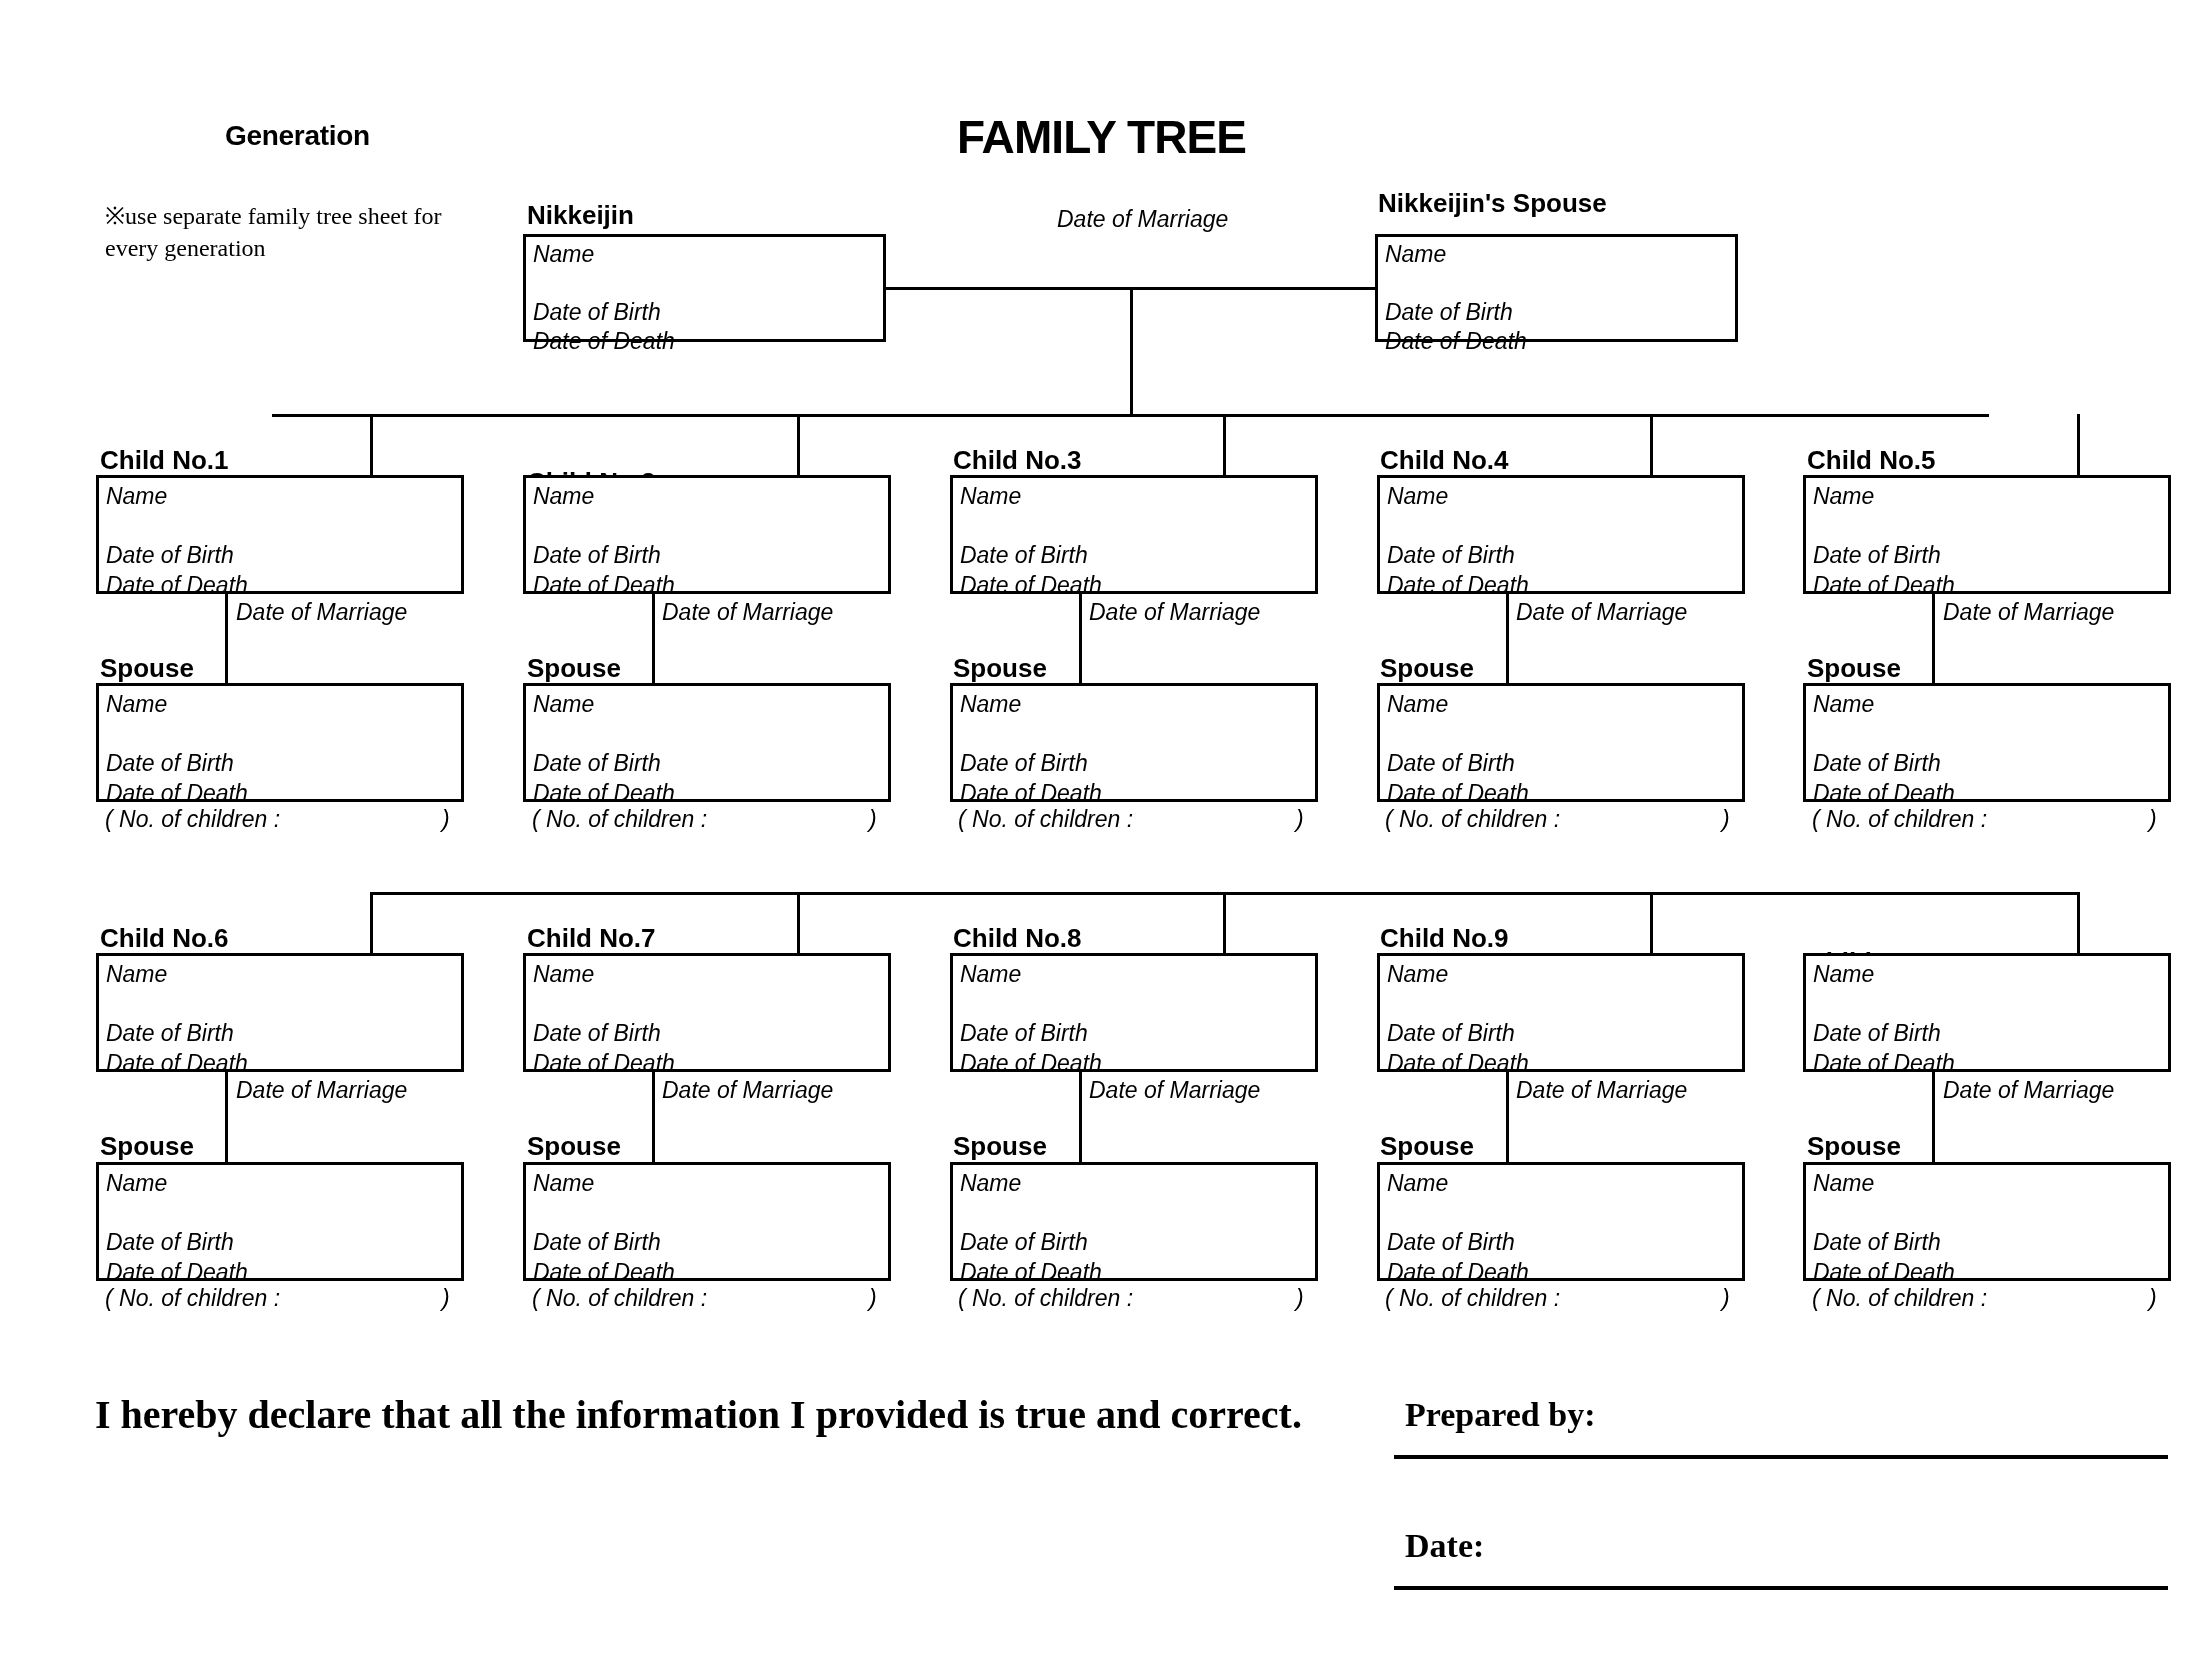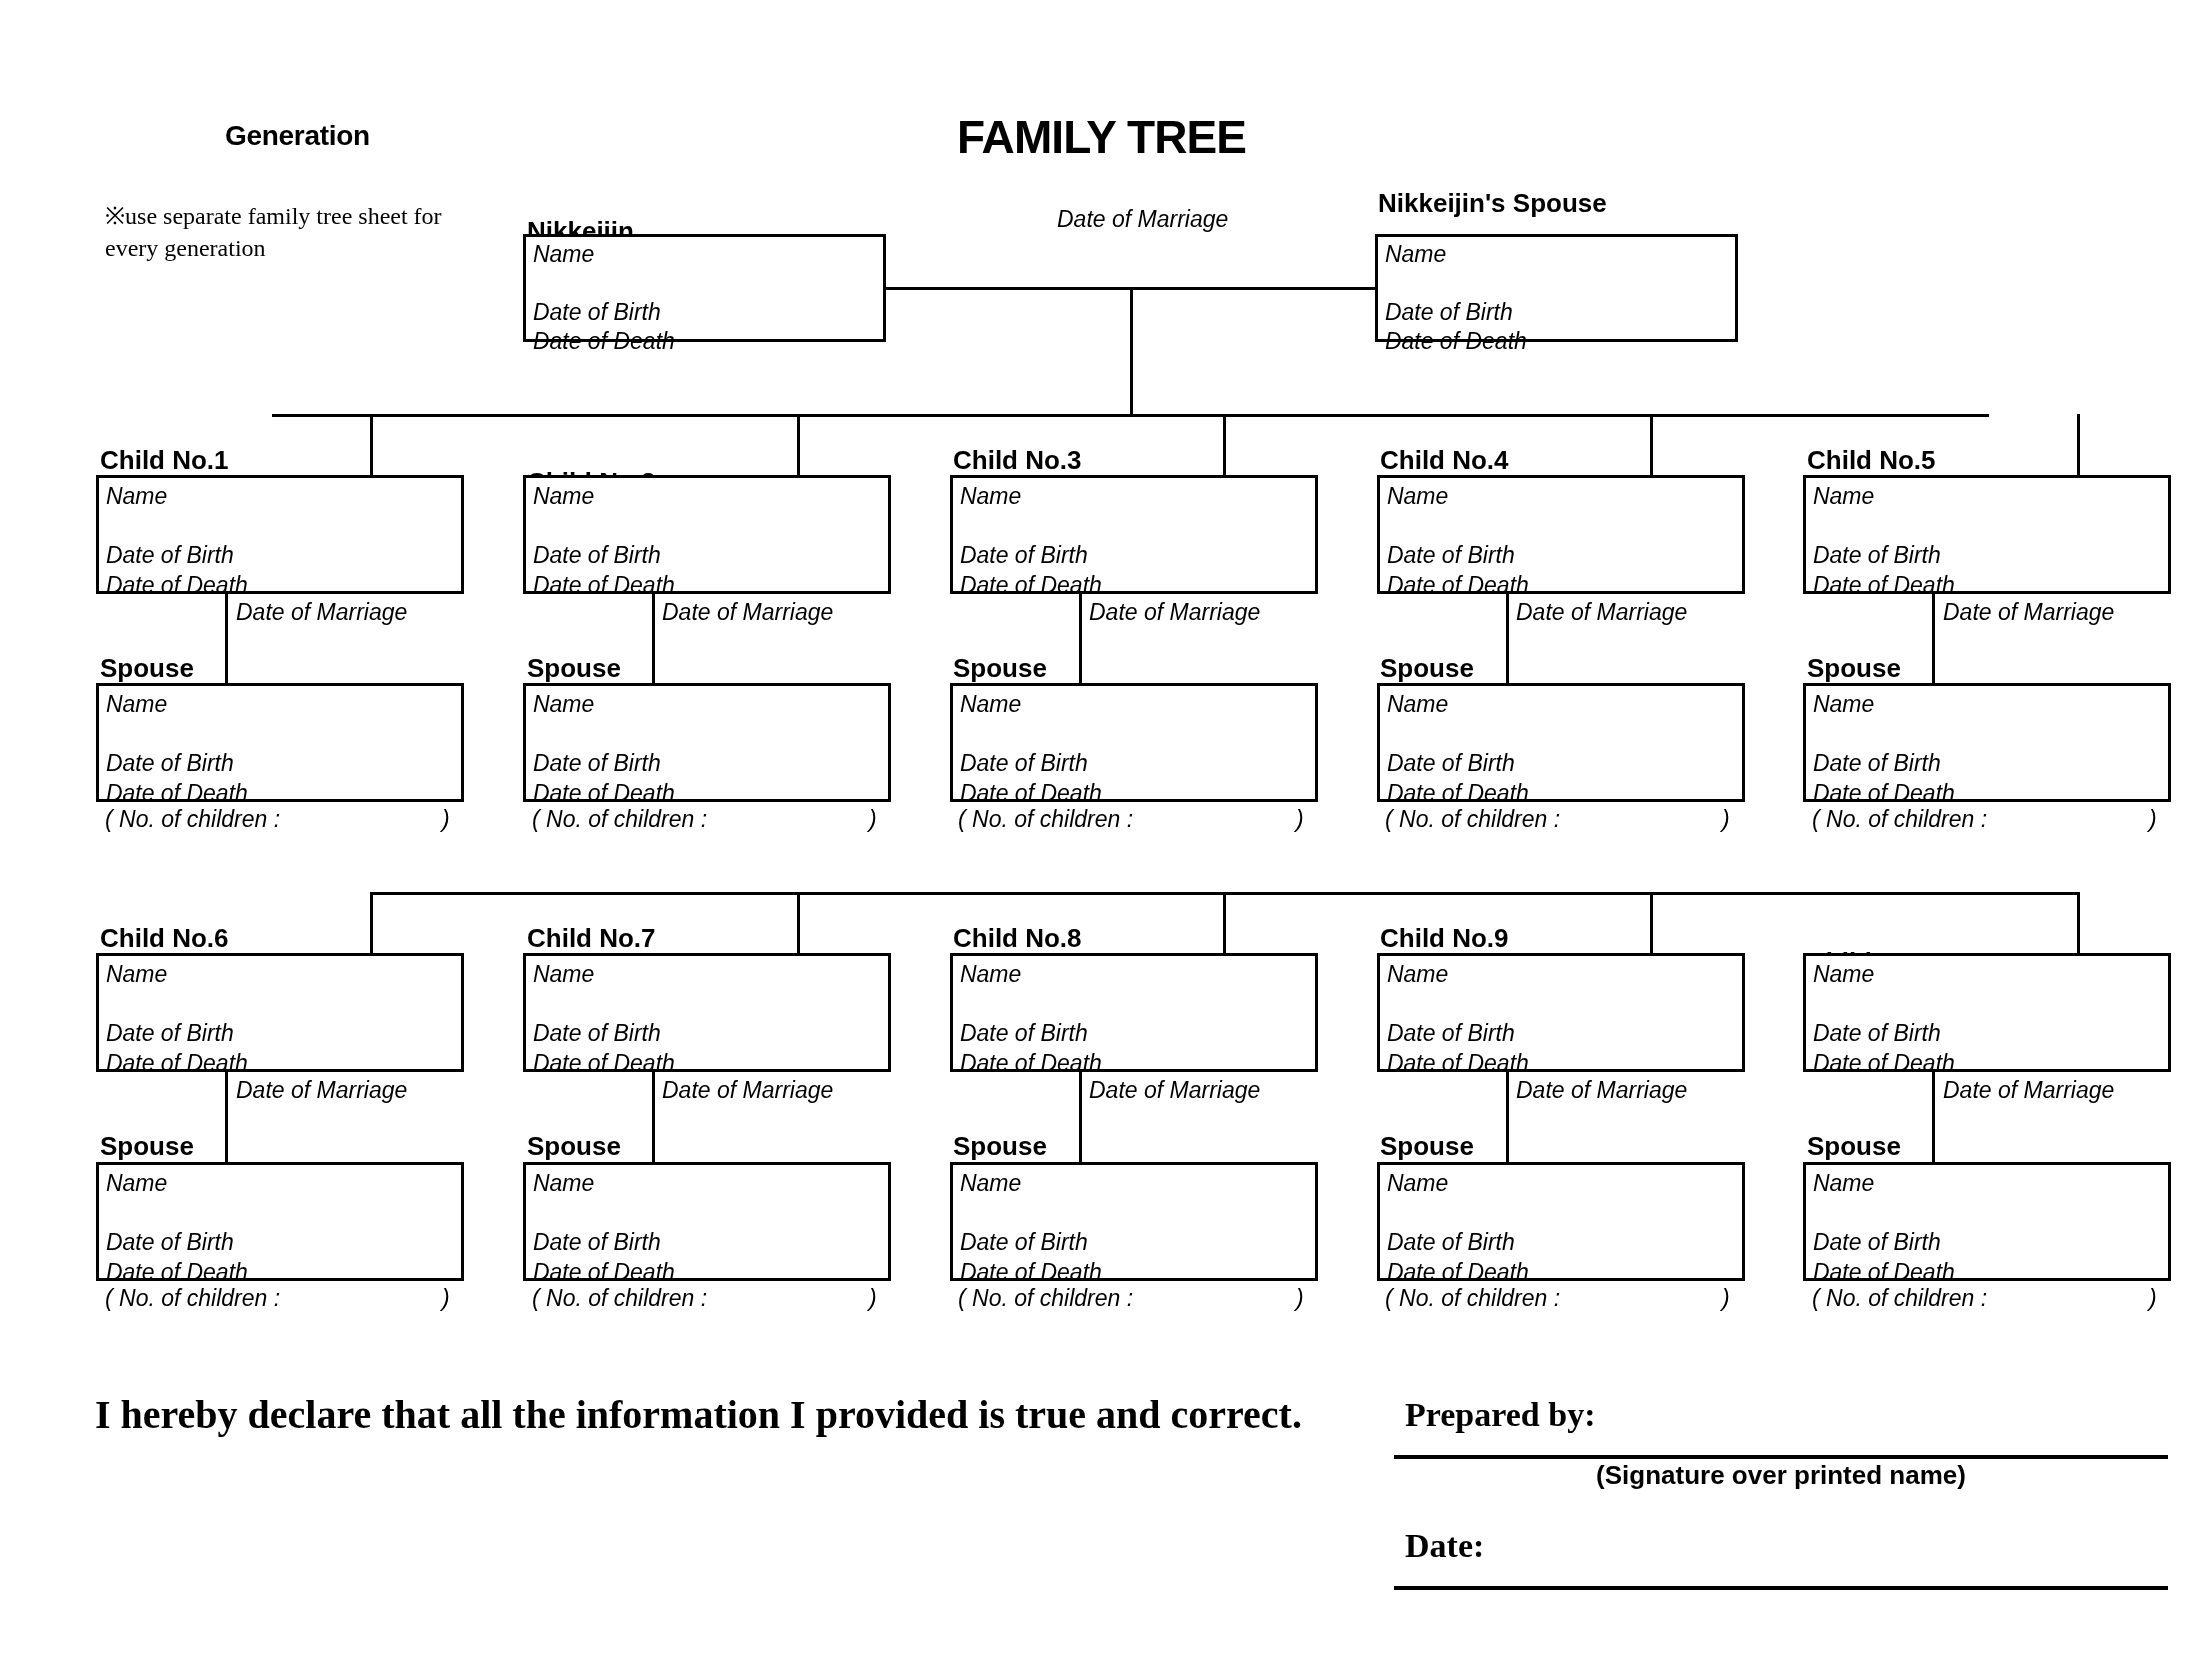--- a/index.html
+++ b/index.html
@@ -142,21 +142,21 @@
 <body>
 
 <div id="page">
 
   <div class="abs bold-sans" id="generation-label">Generation</div>
 
   <div class="abs" id="note-text">※use separate family tree sheet for every generation</div>
 
   <div class="abs" id="family-tree-title">FAMILY TREE</div>
 
-  <div class="abs box-caption" style="left:527px; top:216px;">Nikkeijin</div>
+  <div class="abs box-caption" style="left:527px; top:200px;">Nikkeijin</div>
 
   <div class="abs pbox topbox" style="left:523px; top:234px;">
     <div class="fld ital f-name">Name</div>
     <div class="fld ital f-dob">Date of Birth</div>
     <div class="fld ital f-dod">Date of Death</div>
   </div>
 
   <div class="abs ital dom-label" style="left:1057px; top:206px;">Date of Marriage</div>
 
   <div class="abs hline" style="left:884px; top:287px; width:492px;"></div>
@@ -346,20 +346,19 @@
       <div class="abs ital noc-label noc-open" style="left:1812px; top:1285px;">( No. of children :</div>
       <div class="abs ital noc-label noc-close" style="left:2149px; top:1285px;">)</div>
     </div>
 
   <div class="abs bold-serif" id="declaration">I hereby declare that all the information I provided is true and correct.</div>
 
   <div class="abs bold-serif" id="prepared-by">Prepared by:</div>
 
   <div class="abs" id="sig-line"></div>
 
-  <div class="abs" id="sig-caption">(Signature over printed name)</div>
 
   <div class="abs bold-serif" id="date-label">Date:</div>
 
   <div class="abs" id="date-line"></div>
 
 </div>
 
 
 </body></html>

